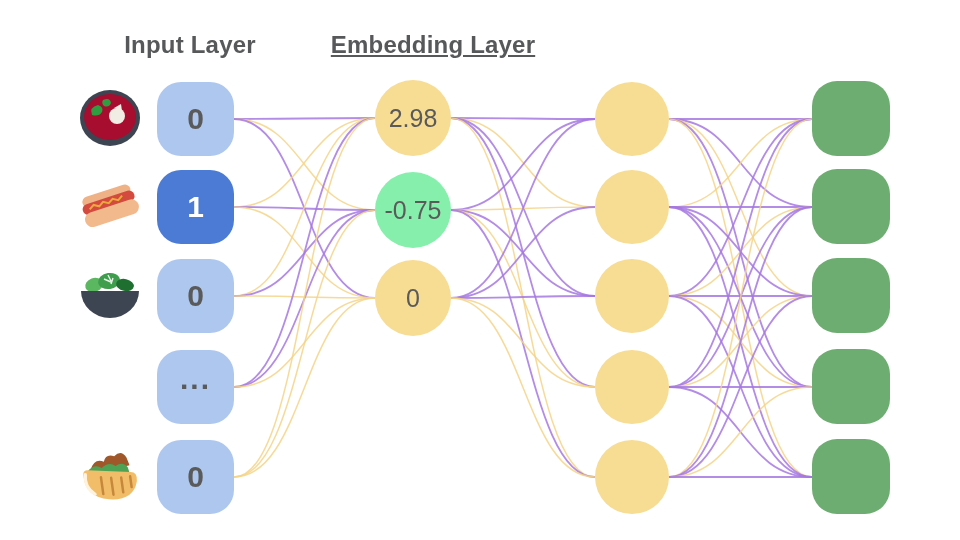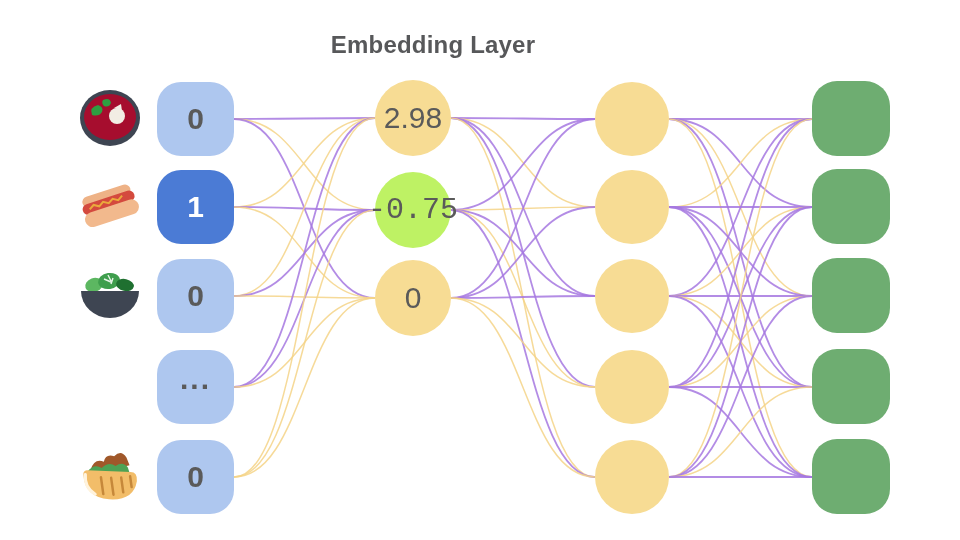--- a/index.html
+++ b/index.html
@@ -15,21 +15,21 @@
   #hdr-input{left:90px;width:200px;}
   #hdr-embedding{left:308px;width:250px;}
   #hdr-output{left:755px;width:200px;}
   #edges{position:absolute;left:0;top:0;width:960px;height:540px;}
   .node{
     position:absolute;display:flex;align-items:center;justify-content:center;
     box-sizing:border-box;
   }
   .input-box{width:77px;height:74px;border-radius:24px;font-size:30px;font-weight:bold;}
   .input-box.ellipsis span{transform:translateY(-8px);letter-spacing:2px;}
-  .embed-circle{width:76px;height:76px;border-radius:50%;font-size:30px;font-weight:400;text-align:right;}
+  .embed-circle{width:76px;height:76px;border-radius:50%;font-size:25px;font-weight:400;text-align:right;}
   .hidden-circle{width:74px;height:74px;border-radius:50%;}
   .output-box{width:78px;height:75px;border-radius:25px;}
   .food-icon{position:absolute;width:64px;height:64px;}
   .food-icon svg{width:100%;height:100%;display:block;}
 </style>
 </head>
 <body>
 
 <div class="canvas">
   <svg id="edges" viewBox="0 0 960 540">
@@ -83,21 +83,22 @@
       <path d="M 669 387 C 740.5 387, 740.5 296, 812 296" fill="none" stroke="#f5d387" stroke-width="1.5" stroke-opacity="0.85"></path>
       <path d="M 669 387 C 740.5 387, 740.5 387, 812 387" fill="none" stroke="#a678e0" stroke-width="1.8" stroke-opacity="0.85"></path>
       <path d="M 669 387 C 740.5 387, 740.5 477, 812 477" fill="none" stroke="#a678e0" stroke-width="1.8" stroke-opacity="0.85"></path>
       <path d="M 669 477 C 740.5 477, 740.5 119, 812 119" fill="none" stroke="#f5d387" stroke-width="1.5" stroke-opacity="0.85"></path>
       <path d="M 669 477 C 740.5 477, 740.5 207, 812 207" fill="none" stroke="#a678e0" stroke-width="1.8" stroke-opacity="0.85"></path>
       <path d="M 669 477 C 740.5 477, 740.5 296, 812 296" fill="none" stroke="#a678e0" stroke-width="1.8" stroke-opacity="0.85"></path>
       <path d="M 669 477 C 740.5 477, 740.5 387, 812 387" fill="none" stroke="#f5d387" stroke-width="1.5" stroke-opacity="0.85"></path>
       <path d="M 669 477 C 740.5 477, 740.5 477, 812 477" fill="none" stroke="#a678e0" stroke-width="1.8" stroke-opacity="0.85"></path>
     </svg>
 
-  <div class="layer-header" id="hdr-embedding" style="color: rgb(87, 88, 90);">Embedding Layer</div>
+  <div class="layer-header" id="hdr-input" style="color: rgb(87, 88, 90);">Input Layer</div>
+  <div class="layer-header" id="hdr-embedding" style="color: rgb(87, 88, 90); text-decoration: underline;">Embedding Layer</div>
 
   <div id="nodes">
       <div class="food-icon" style="left: 78px; top: 87px;">
         <svg viewBox="0 0 64 64">
           <ellipse cx="32" cy="31" rx="30" ry="28" fill="#3e4552"></ellipse>
           <ellipse cx="32" cy="30" rx="26" ry="23" fill="#a60d2e"></ellipse>
           <path d="M36 21 l7 -4 l1 7 z" fill="#f2ede4"></path>
           <circle cx="39" cy="29" r="8" fill="#f2ede4"></circle>
           <path d="M20 18 q-9 2 -6 10 q7 2 10 -3 q2 -5 -4 -7" fill="#2f9e41"></path>
           <path d="M25 13 q7 -3 8 3 q-2 5 -7 3 q-3 -3 -1 -6" fill="#2f9e41"></path>
@@ -144,21 +145,21 @@
             <path d="M23 31 v17 M33 33 v17 M43 34 v15 M52 34 v11" stroke="#c6883a" stroke-width="2.5" stroke-linecap="round"></path>
           </g>
         </svg>
       </div>
       <div class="node input-box" style="left: 157px; top: 440px; background: rgb(174, 199, 239); color: rgb(90, 90, 90);">
         <span>0</span>
       </div>
       <div class="node embed-circle" style="left: 375px; top: 80px; background: rgb(247, 220, 148); color: rgb(90, 90, 90);">
         <span>2.98</span>
       </div>
-      <div class="node embed-circle" style="left: 375px; top: 172px; background: #bef264; color: rgb(90, 90, 90); font-family: Liberation Mono, monospace;">
+      <div class="node embed-circle" style="left: 375px; top: 172px; background: #86efac; color: rgb(90, 90, 90);">
         <span>-0.75</span>
       </div>
       <div class="node embed-circle" style="left: 375px; top: 260px; background: rgb(247, 220, 148); color: rgb(90, 90, 90);">
         <span>0</span>
       </div>
       <div class="node hidden-circle" style="left: 595px; top: 82px; background: rgb(247, 220, 148);"></div>
       <div class="node hidden-circle" style="left: 595px; top: 170px; background: rgb(247, 220, 148);"></div>
       <div class="node hidden-circle" style="left: 595px; top: 259px; background: rgb(247, 220, 148);"></div>
       <div class="node hidden-circle" style="left: 595px; top: 350px; background: rgb(247, 220, 148);"></div>
       <div class="node hidden-circle" style="left: 595px; top: 440px; background: rgb(247, 220, 148);"></div>

